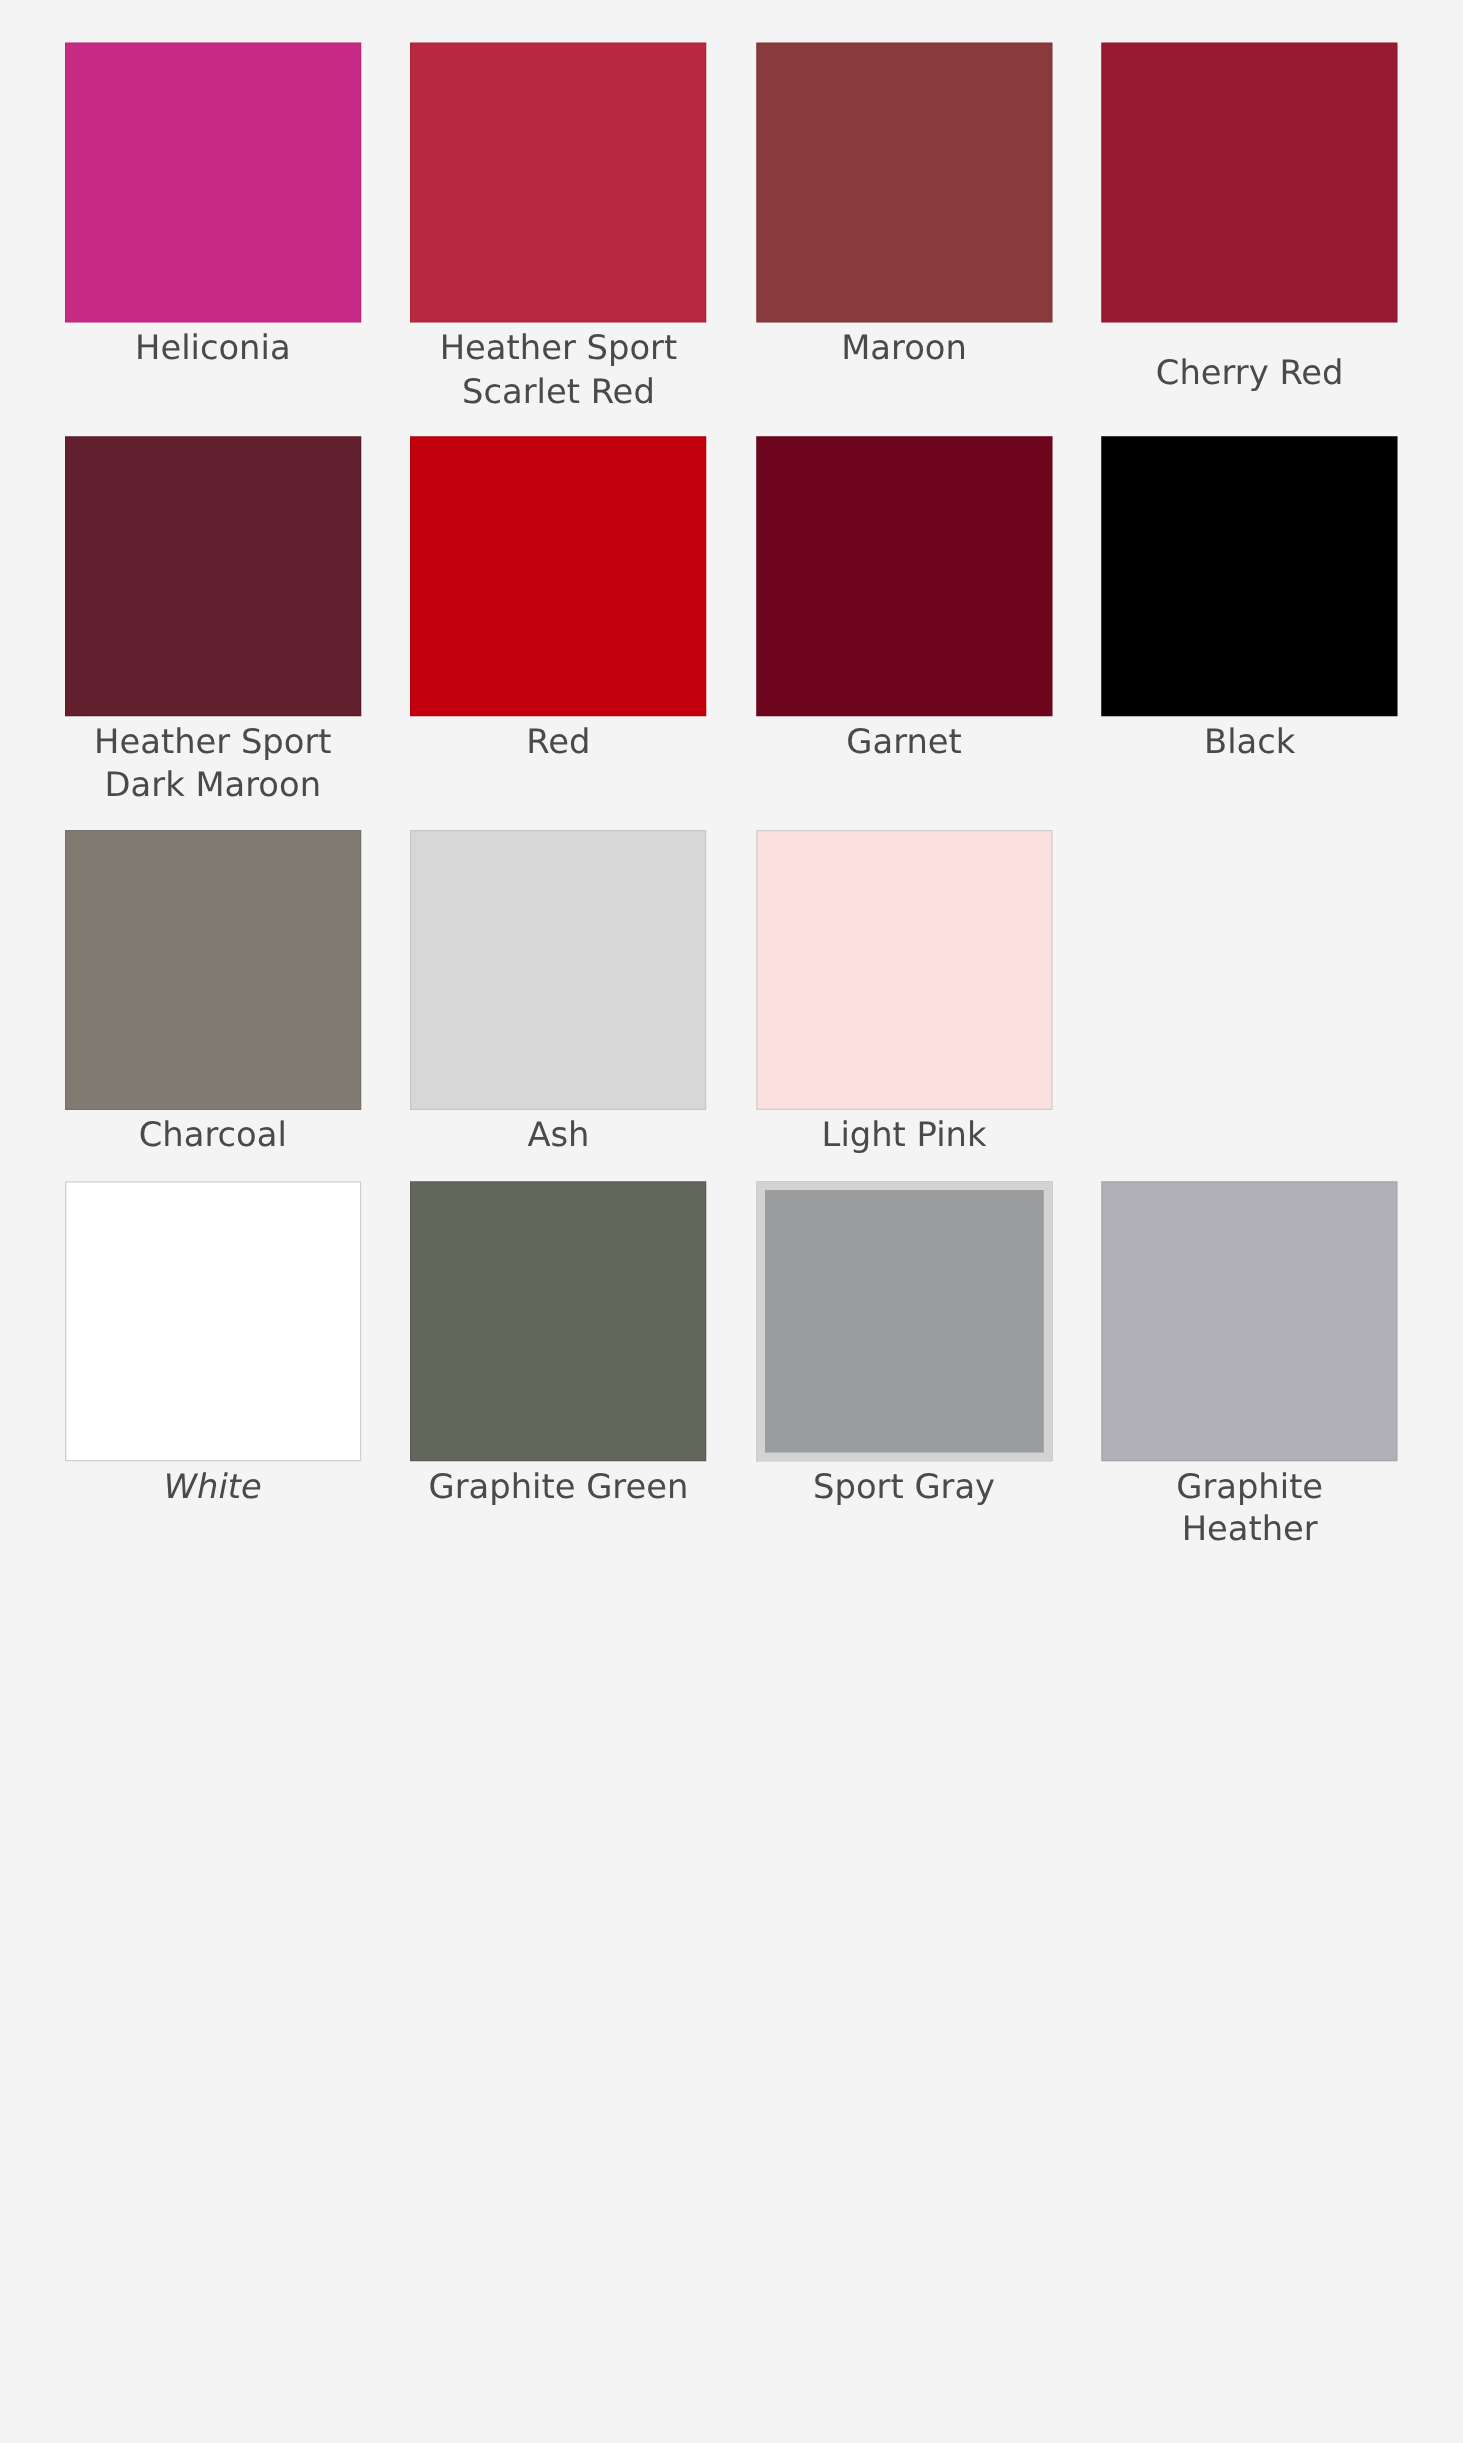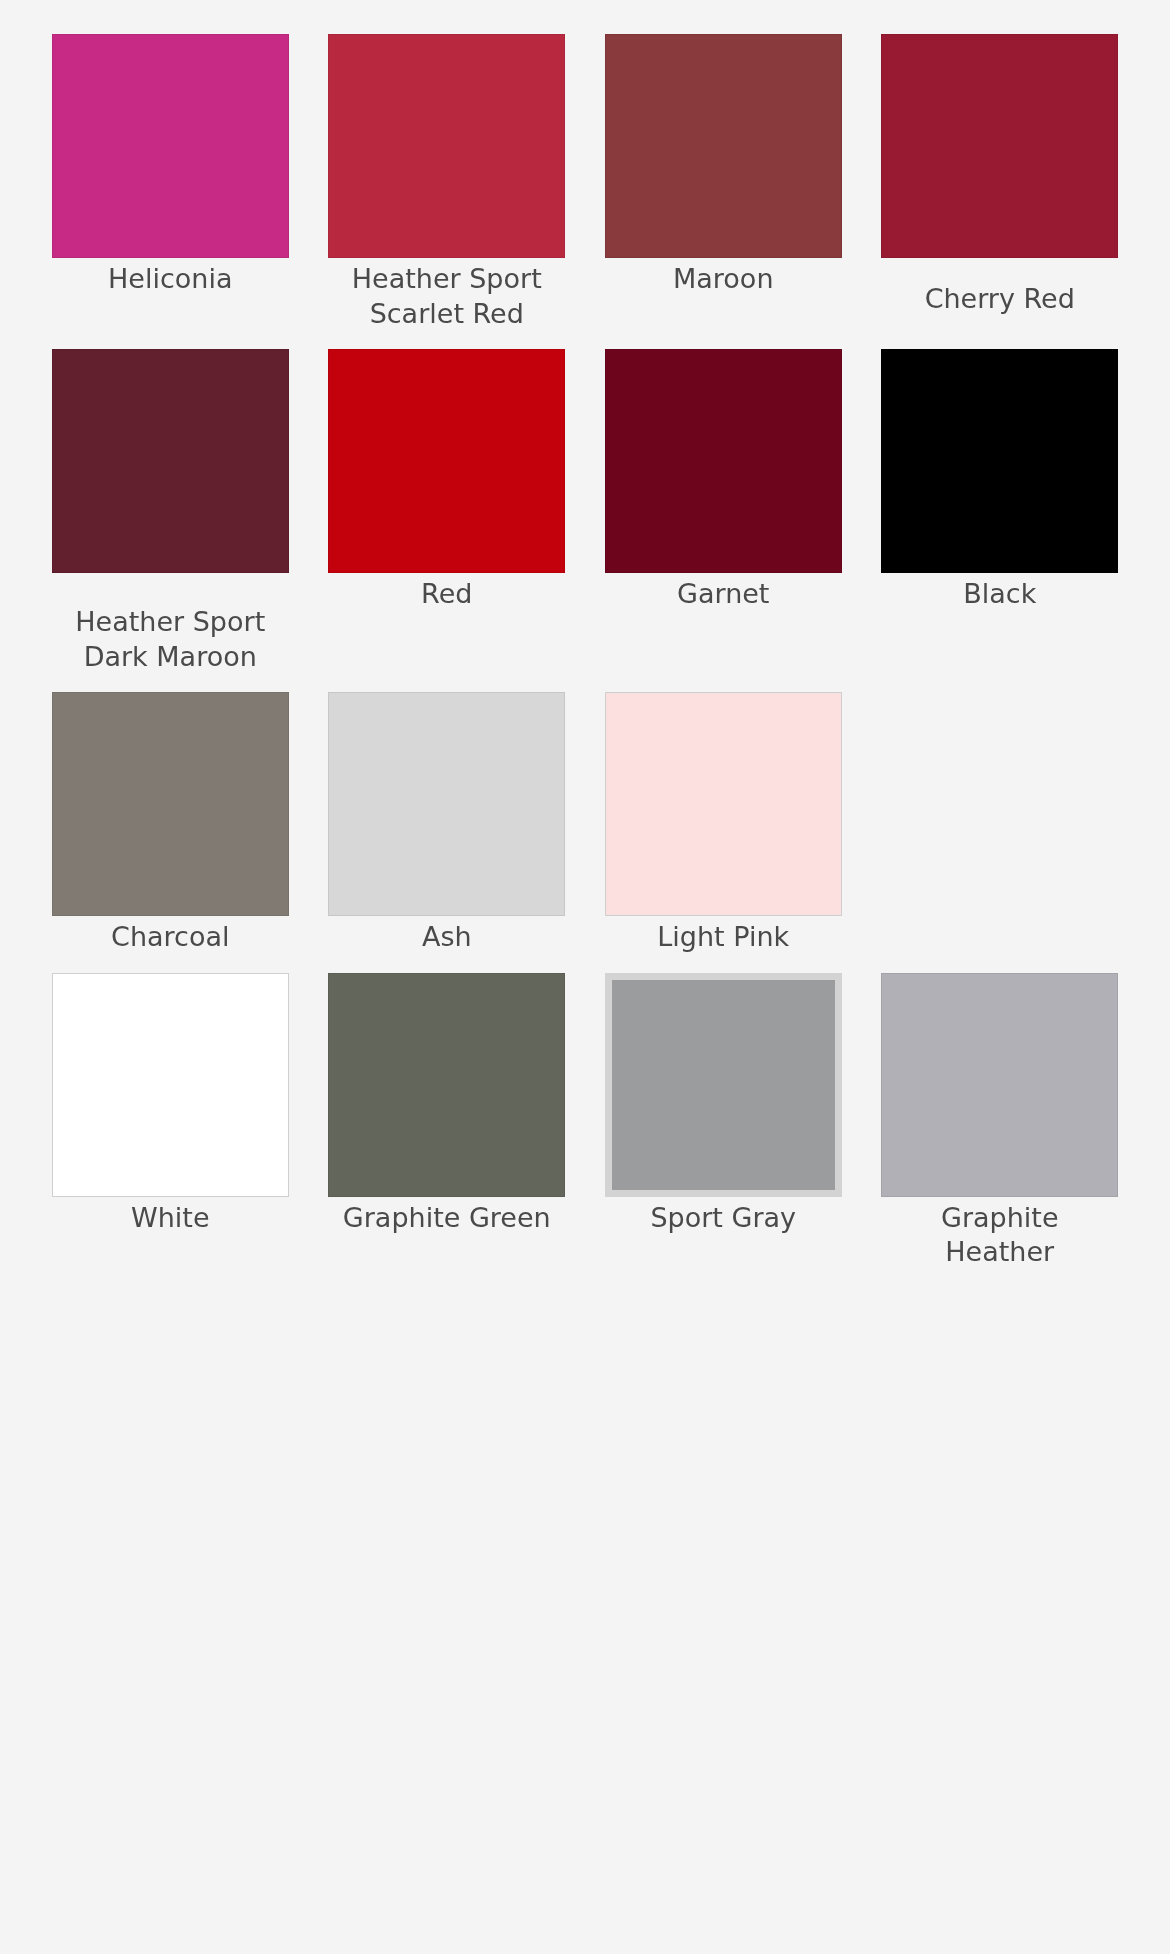--- a/index.html
+++ b/index.html
@@ -82,21 +82,21 @@
     </div>
     <div class="swatch-cell" style="min-height: 256px;">
       <div class="swatch-chip" title="Maroon" style="background: rgb(136, 58, 61);"></div>
       <div class="swatch-label">Maroon</div>
     </div>
     <div class="swatch-cell" style="min-height: 256px; gap: 20px;">
       <div class="swatch-chip" title="Cherry Red" style="background: rgb(152, 26, 50);"></div>
       <div class="swatch-label">Cherry Red</div>
     </div>
     <div class="row-gap-filler"></div>
-    <div class="swatch-cell" style="min-height: 256px; gap: 28px;">
+    <div class="swatch-cell" style="min-height: 256px;">
       <div class="swatch-chip" title="Heather Sport Dark Maroon" style="background: rgb(98, 31, 46);"></div>
       <div class="swatch-label">Heather Sport Dark Maroon</div>
     </div>
     <div class="swatch-cell" style="min-height: 256px;">
       <div class="swatch-chip" title="Red" style="background: rgb(195, 1, 13);"></div>
       <div class="swatch-label">Red</div>
     </div>
     <div class="swatch-cell" style="min-height: 256px;">
       <div class="swatch-chip" title="Garnet" style="background: rgb(109, 5, 28);"></div>
       <div class="swatch-label">Garnet</div>
@@ -112,21 +112,21 @@
     </div>
     <div class="swatch-cell" style="min-height: 256px;">
       <div class="swatch-chip" title="Ash" style="background: rgb(215, 215, 216);"></div>
       <div class="swatch-label">Ash</div>
     </div>
     <div class="swatch-cell" style="min-height: 256px;">
       <div class="swatch-chip outlined" title="Light Pink" style="background: rgb(252, 224, 224);"></div>
       <div class="swatch-label">Light Pink</div>
     </div>
     <div class="row-gap-filler"></div>
-    <div class="swatch-cell" style="min-height: 256px;">
+    <div class="swatch-cell" style="min-height: 256px; font-style: italic;">
       <div class="swatch-chip outlined" title="White" style="background: rgb(255, 255, 255);"></div>
       <div class="swatch-label">White</div>
     </div>
     <div class="swatch-cell" style="min-height: 256px;">
       <div class="swatch-chip" title="Military Green" style="background: rgb(98, 102, 91);"></div>
       <div class="swatch-label">Graphite Green</div>
     </div>
     <div class="swatch-cell" style="min-height: 256px;">
       <div class="swatch-chip ringed" title="Sport Gray" style="background: rgb(154, 156, 158);"></div>
       <div class="swatch-label">Sport Gray</div>

